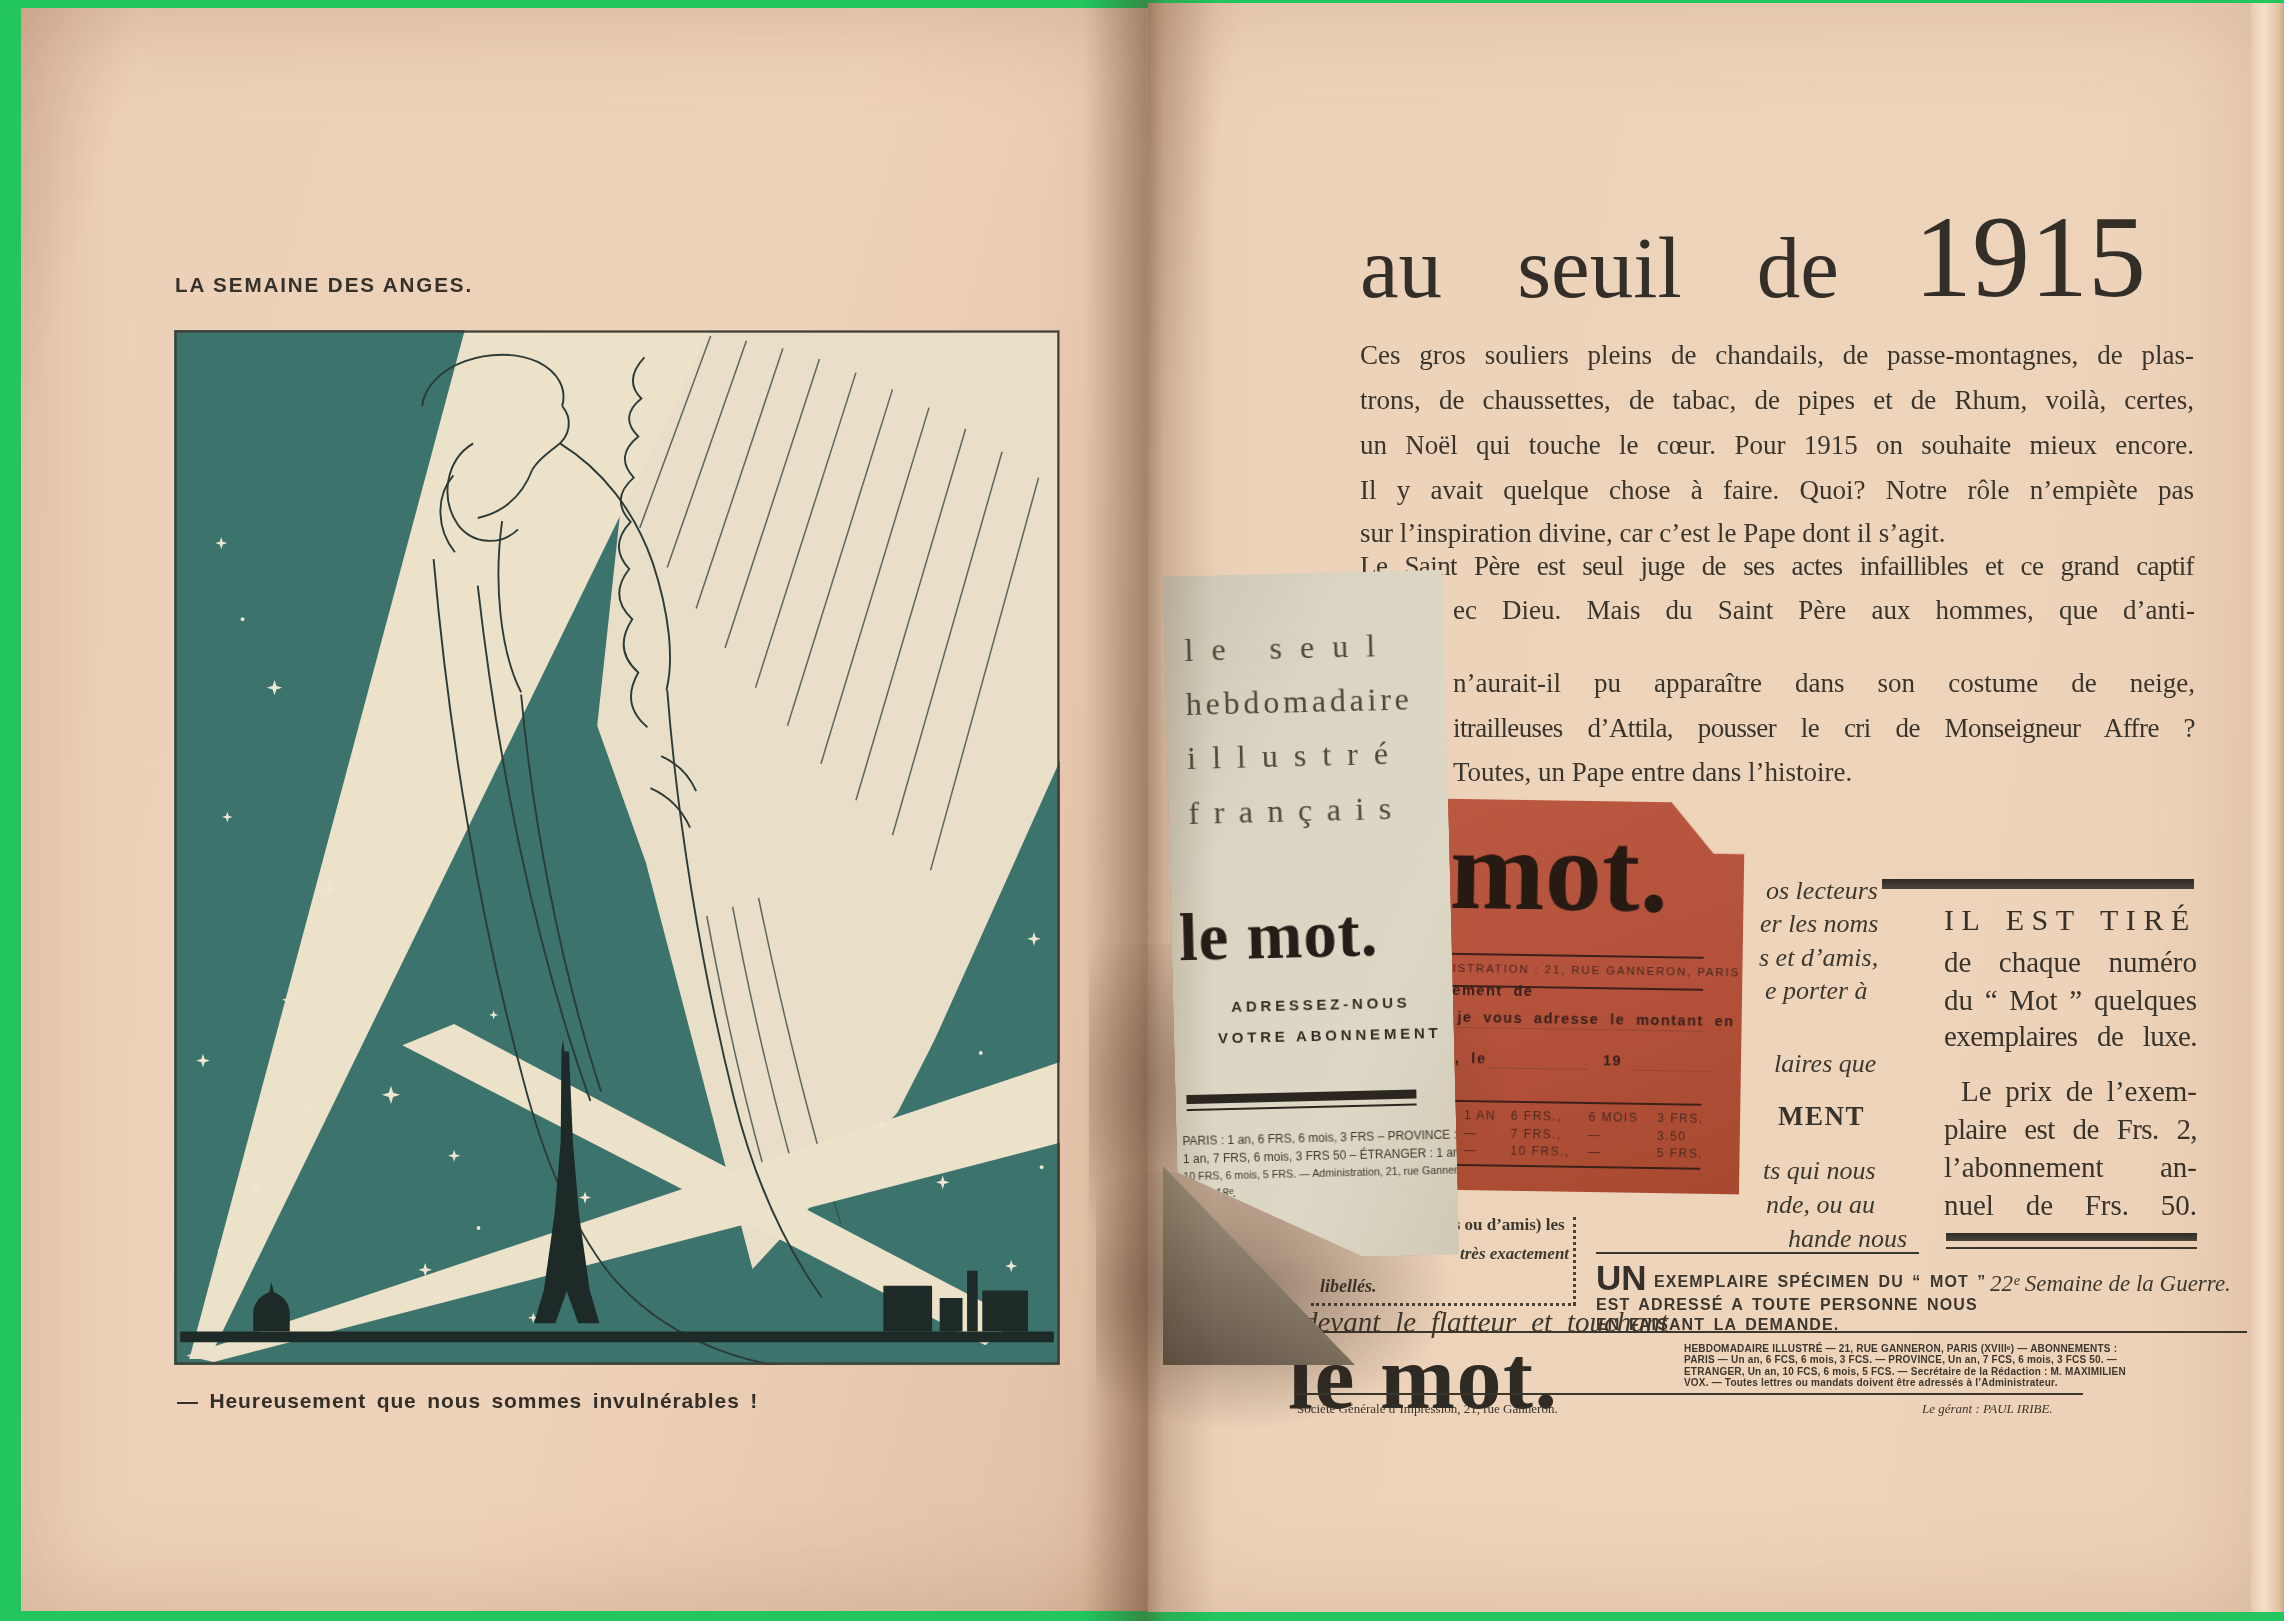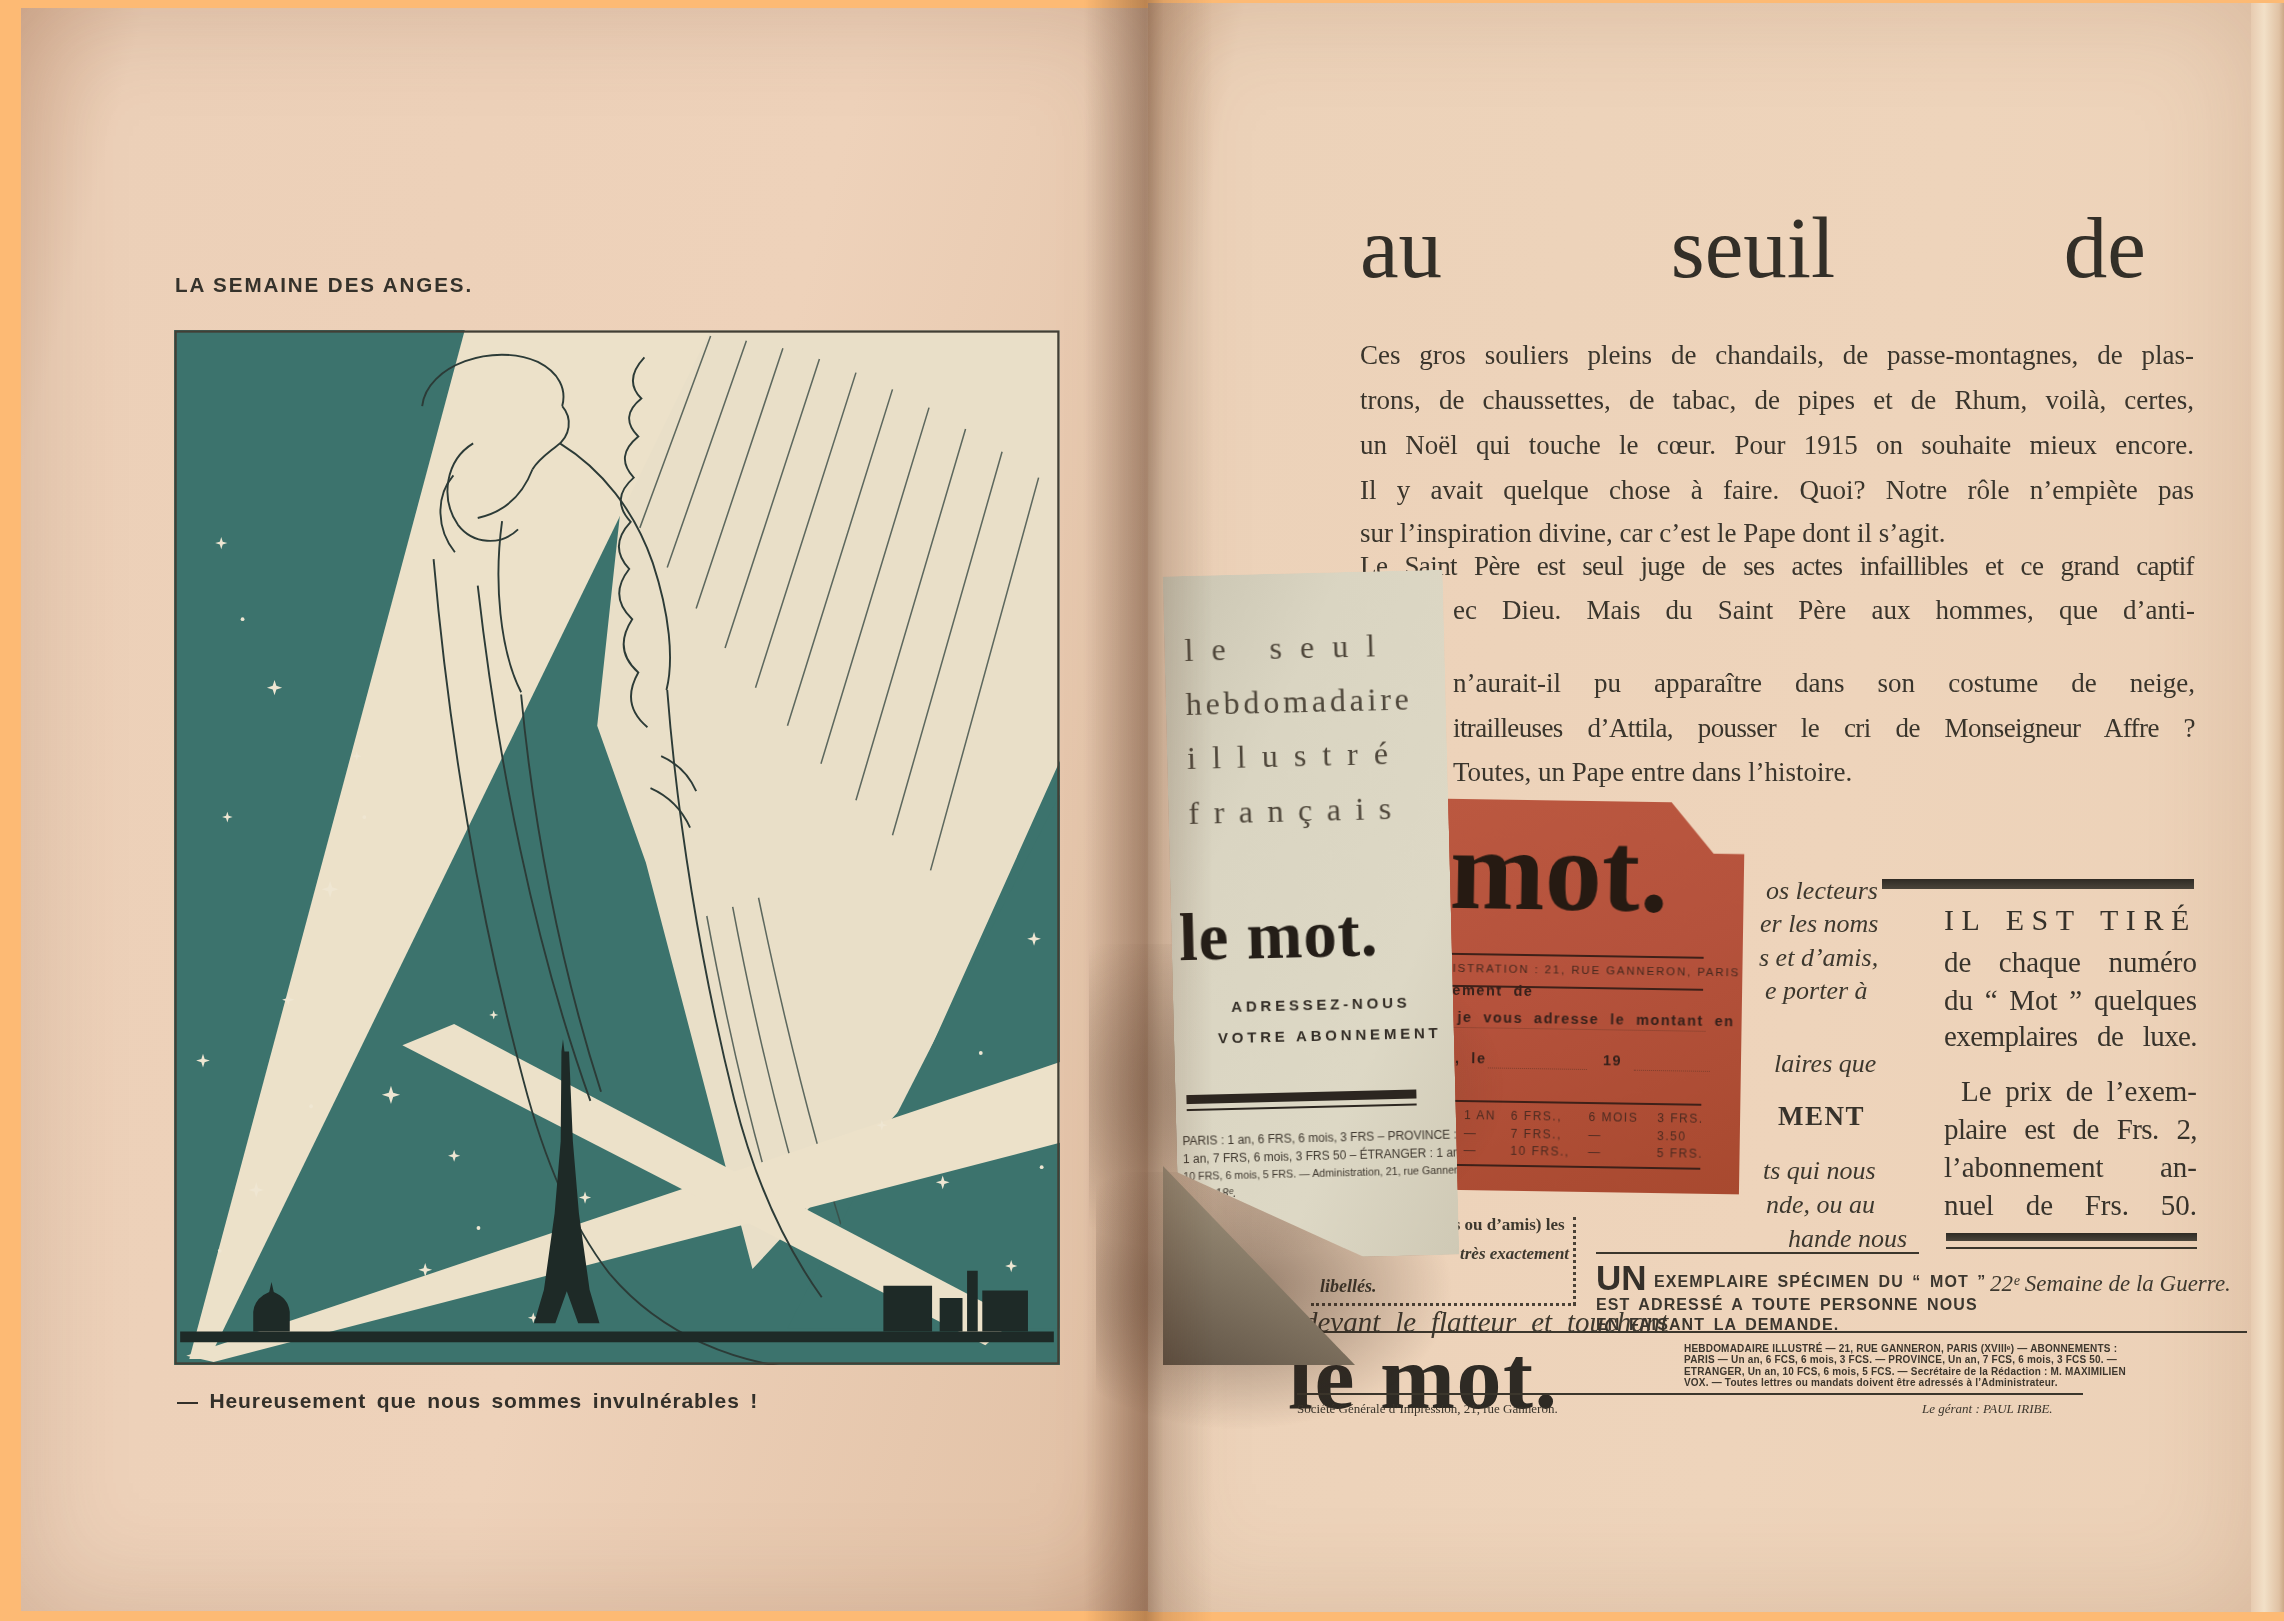--- a/index.html
+++ b/index.html
@@ -1,16 +1,16 @@
 <!DOCTYPE html>
 <html style="font-size:12px"><head>
 <meta charset="utf-8">
 <style>
   html,body{margin:0;padding:0;background:#15100c;}
-  #stage{position:relative;width:2284px;height:1622px;background:#fdba74;overflow:hidden;
+  #stage{position:relative;width:2284px;height:1622px;background:#22c55e;overflow:hidden;
          font-family:"Liberation Serif", serif;}
   .abs{position:absolute;}
   
   #left-page{left:21px;top:7.6px;width:1127px;height:1603px;
     background:linear-gradient(105deg,#dcb89d 0%,#ecd0b8 8%,#eed2ba 55%,#e3c3a8 92%,#d8b295 100%);
     box-shadow:inset 0 0 107px rgba(120,70,40,.22);}
   #right-page{left:1148px;top:3px;width:1105px;height:1609px;
     background:linear-gradient(100deg,#d9b698 0%,#ecd2b9 7%,#eed4bb 60%,#ecd1b7 100%);
     box-shadow:inset 0 0 107px rgba(120,70,40,.18);}
   #edge-band{left:2251px;top:3px;width:33px;height:1609px;
@@ -174,20 +174,21 @@
     </g>
     <rect x="2" y="2" width="1160" height="1356" fill="none" stroke="#423f35" stroke-width="3"></rect>
   </svg>
 
   <div class="abs plate-caption">— Heureusement que nous sommes invulnérables !</div>
 
   <div class="abs rp" id="headline">
     <span class="hw">au</span>
     <span class="hw">seuil</span>
     <span class="hw">de</span>
+    <span class="hy">1915</span>
   </div>
 
   <div class="abs bline bjust" style="left:1360px;top:340px;">Ces gros souliers pleins de chandails, de passe-montagnes, de plas-</div>
   <div class="abs bline bjust" style="left:1360px;top:385px;">trons, de chaussettes, de tabac, de pipes et de Rhum, voilà, certes,</div>
   <div class="abs bline bjust" style="left:1360px;top:430px;">un Noël qui touche le cœur. Pour 1915 on souhaite mieux encore.</div>
   <div class="abs bline bjust" style="left:1360px;top:475px;">Il y avait quelque chose à faire. Quoi? Notre rôle n’empiète pas</div>
   <div class="abs bline" style="left:1360px;top:518px;">sur l’inspiration divine, car c’est le Pape dont il s’agit.</div>
   <div class="abs bline bjust tight" style="left:1360px;top:551px;">Le Saint Père est seul juge de ses actes infaillibles et ce grand captif</div>
   <div class="abs bline bjust2" style="left:1453px;top:595px;">ec Dieu. Mais du Saint Père aux hommes, que d’anti-</div>
   <div class="abs bline bjust2" style="left:1453px;top:668px;">n’aurait-il pu apparaître dans son costume de neige,</div>

